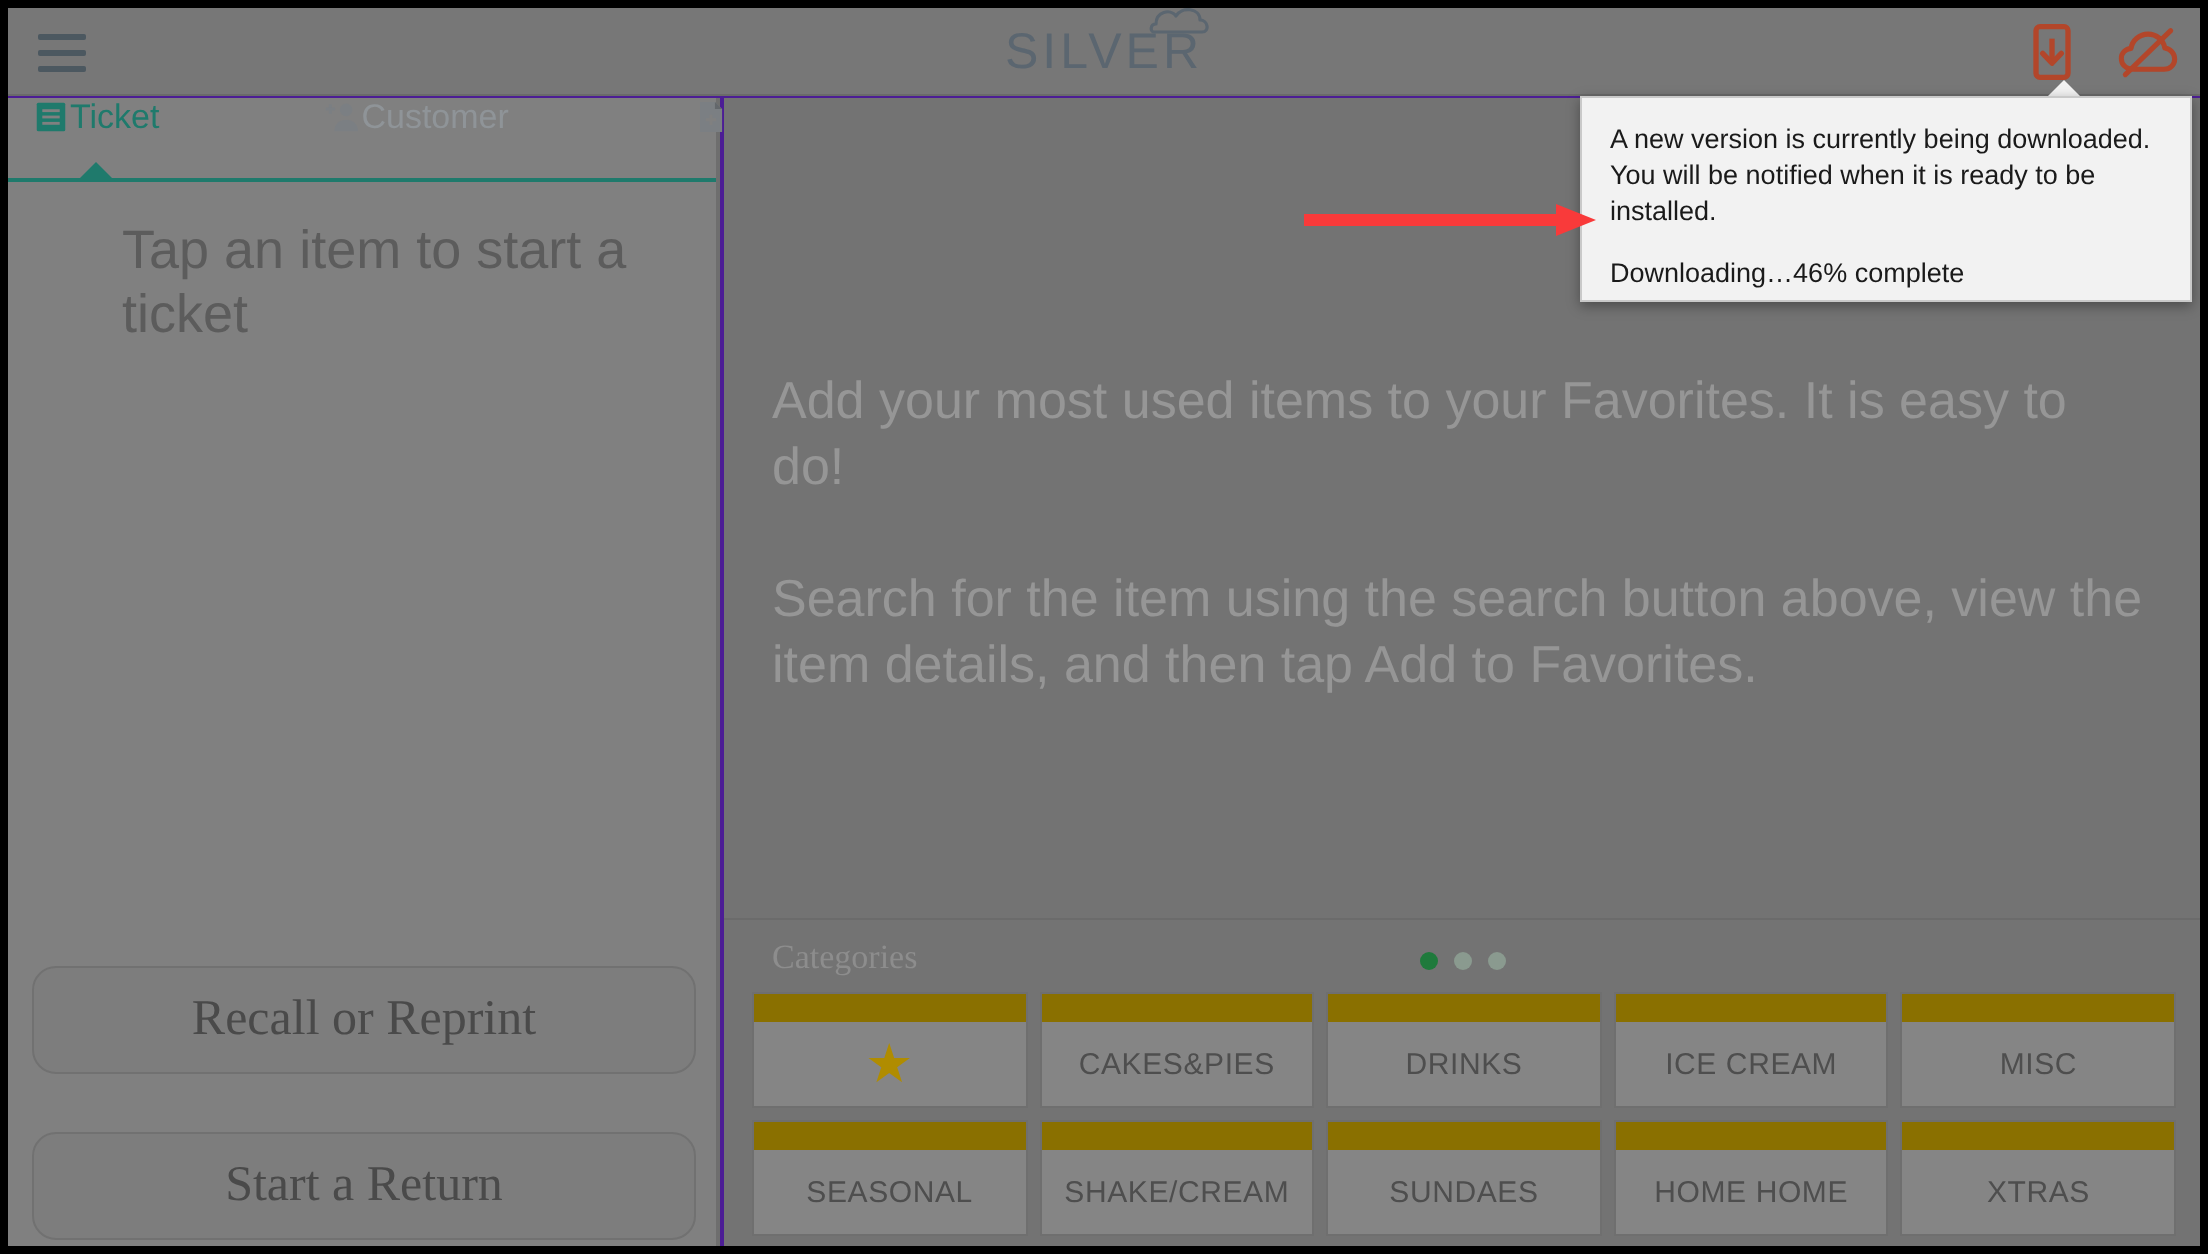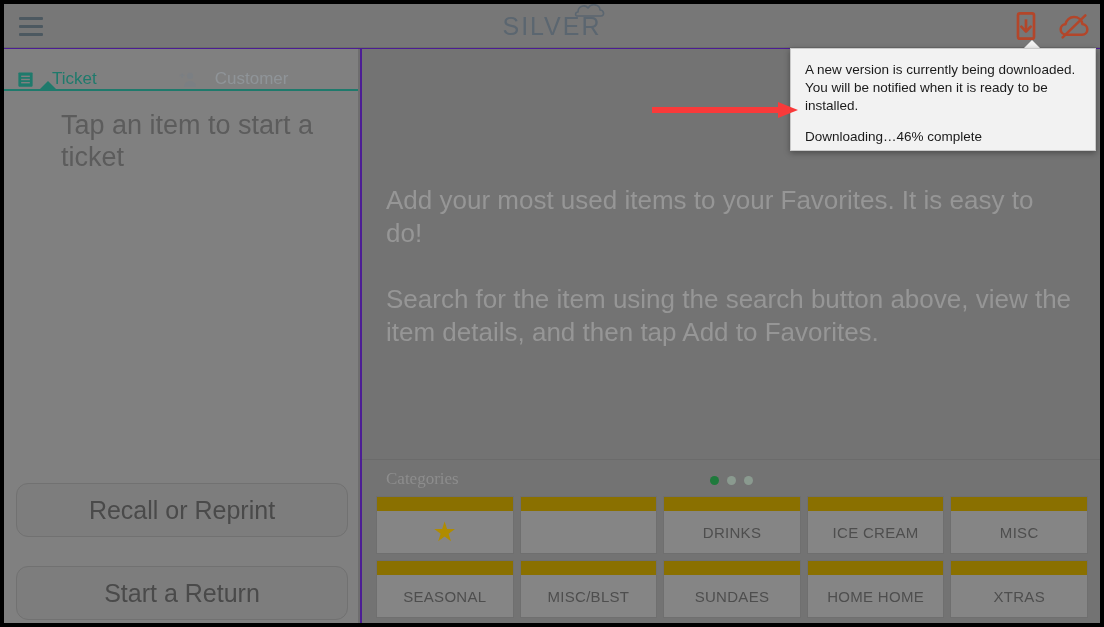--- a/index.html
+++ b/index.html
@@ -92,21 +92,21 @@
   }
   #tabs {
     position: relative;
     height: 42px;
     display: flex;
     align-items: center;
     border-bottom: 2px solid #1f7a6c;
     padding: 0 8px;
   }
   .tab {
-    display: flex; align-items: flex-end; gap: 17px;
+    display: flex; align-items: flex-start; gap: 0;
     font-size: 17px;
     color: #8f9498;
     cursor: pointer;
     height: 100%;
   }
   .tab.active { color: #1f7a6c; }
   .tab-icon { width: 19px; height: 19px; display:block; }
   .tab-ticket { margin-left: 4px; }
   .tab-customer { margin-left: 82px; }
   .tab-info { margin-left: 92px; }
@@ -130,21 +130,21 @@
     position: absolute;
     left: 12px;
     width: 332px; height: 54px;
     background: #7d7d7d;
     border: 1px solid #717171;
     border-radius: 12px;
     color: #4a4a4a;
     font-size: 25px;
     display: flex; align-items: center; justify-content: center;
     cursor: pointer;
-    font-family: Liberation Sans, sans-serif;
+    font-family: Liberation Serif, serif;
   }
   #btn-recall { top: 434px; }
   #btn-return { top: 517px; }
 
   
   #main {
     position: absolute;
     left: 358px; top: 45px;
     width: 738px; height: 574px;
     background: #737373;
@@ -334,40 +334,41 @@
 
         <div id="cat-grid">
           <div class="cat-tile">
             <div class="cat-bar"></div>
             <div class="cat-body">
               <span class="cat-star">★</span>
             </div>
           </div>
           <div class="cat-tile">
             <div class="cat-bar"></div>
+            <div class="cat-body">CAKES&amp;PIES</div>
           </div>
           <div class="cat-tile">
             <div class="cat-bar"></div>
             <div class="cat-body">DRINKS</div>
           </div>
           <div class="cat-tile">
             <div class="cat-bar"></div>
             <div class="cat-body">ICE CREAM</div>
           </div>
           <div class="cat-tile">
             <div class="cat-bar"></div>
             <div class="cat-body">MISC</div>
           </div>
           <div class="cat-tile">
             <div class="cat-bar"></div>
             <div class="cat-body">SEASONAL</div>
           </div>
           <div class="cat-tile">
             <div class="cat-bar"></div>
-            <div class="cat-body">MISC/BLST</div>
+            <div class="cat-body">SHAKE/CREAM</div>
           </div>
           <div class="cat-tile">
             <div class="cat-bar"></div>
             <div class="cat-body">SUNDAES</div>
           </div>
           <div class="cat-tile">
             <div class="cat-bar"></div>
             <div class="cat-body">HOME HOME</div>
           </div>
           <div class="cat-tile">

